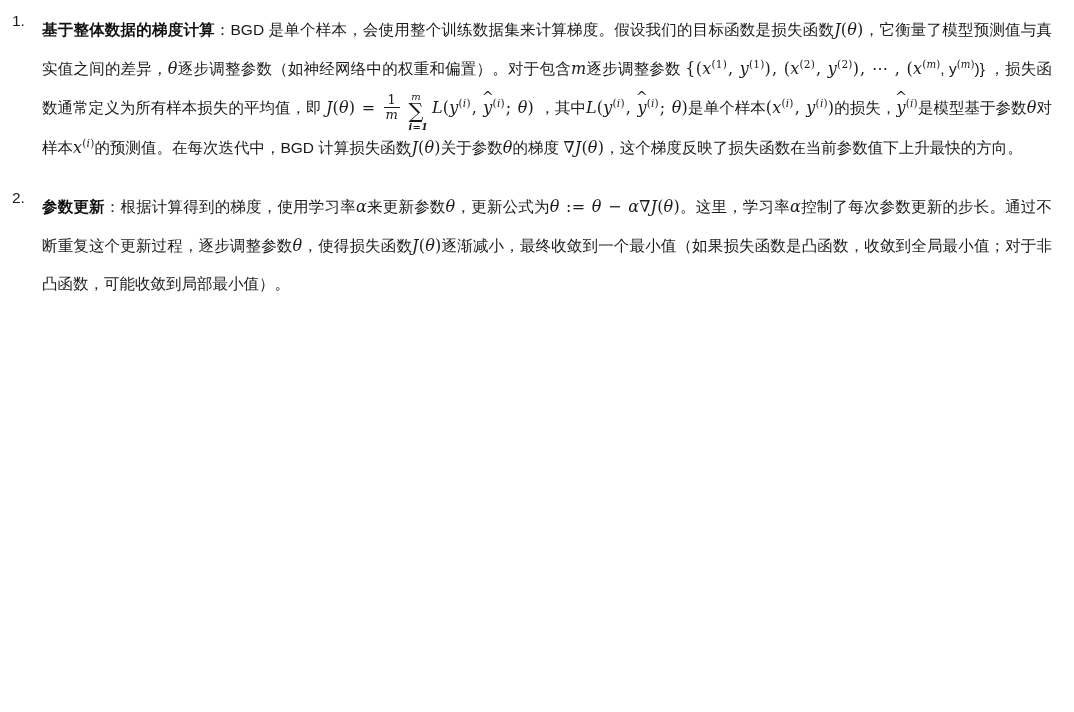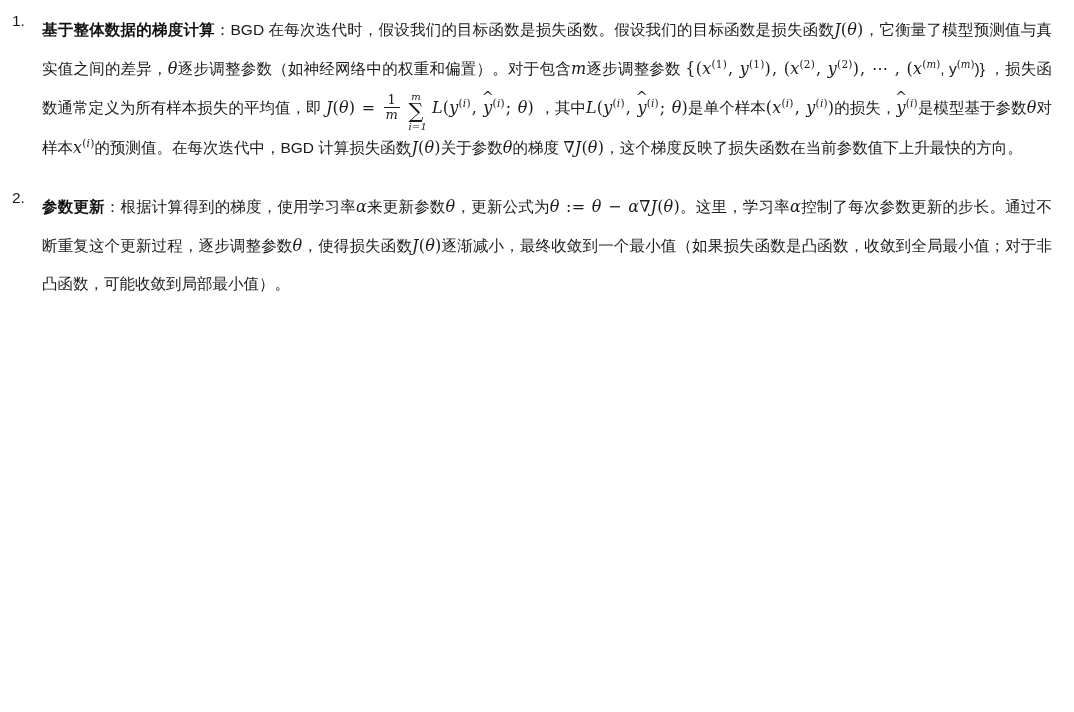--- a/index.html
+++ b/index.html
@@ -123,20 +123,21 @@
     font-style: italic;
   }
   .sum .lim-bot {
     position: absolute;
     bottom: -10px;
     left: 0;
     right: 0;
     font-size: 10px;
     font-style: italic;
     white-space: nowrap;
+    font-weight: bold;
   }
   .hat {
     position: relative;
     display: inline-block;
   }
   .hat > .hatmark {
     position: absolute;
     top: -0.58em;
     left: 50%;
     transform: translateX(-50%);
@@ -150,21 +151,21 @@
 <body>
 
 <div class="page">
 
 
   <ol class="steps">
 
     <li>
       <span class="marker">1.</span>
       <div class="step-body">
-        <span class="lead">基于整体数据的梯度计算</span><span>：</span><span>BGD 在每次迭代时，假设我们的目标函数是损失函数。假设我们的目标函数是损失函数</span><span class="m">J<span class="paren">(</span>θ<span class="paren">)</span></span><span>，它衡量了模型预测值与真实值之间的差异，</span><span class="m">θ</span><span>逐步调整参数（如神经网络中的权重和偏置）。对于包含</span><span class="m">m</span><span>逐步调整参数</span>
+        <span class="lead">基于整体数据的梯度计算</span><span>：</span><span>BGD 是单个样本，会使用整个训练数据集来计算梯度。假设我们的目标函数是损失函数</span><span class="m">J<span class="paren">(</span>θ<span class="paren">)</span></span><span>，它衡量了模型预测值与真实值之间的差异，</span><span class="m">θ</span><span>逐步调整参数（如神经网络中的权重和偏置）。对于包含</span><span class="m">m</span><span>逐步调整参数</span>
 
         <span class="m">
           <span class="paren">{(</span>x<sup class="idx">(1)</sup><span class="op">,</span> y<sup class="idx">(1)</sup><span class="paren">)</span><span class="op">,</span> <span class="paren">(</span>x<sup class="idx">(2)</sup><span class="op">,</span> y<sup class="idx">(2)</sup><span class="paren">)</span><span class="op">,</span> <span class="up">⋯</span> <span class="op">,</span> <span class="paren">(</span>x<sup class="idx">(</sup></span><sup class="idx ital">m</sup><sup class="idx">)</sup><span class="op">,</span> y<sup class="idx">(</sup><sup class="idx ital">m</sup><sup class="idx">)</sup><span class="paren">)}</span>
         <span>，损失函数通常定义为所有样本损失的平均值，即</span>
 
         <span class="m">
           J<span class="paren">(</span>θ<span class="paren">)</span> <span class="op">=</span>
           <span class="frac"><span class="num">1</span><span class="den"><i>m</i></span></span>
           <span class="sum"><span class="lim-top">m</span><span class="sym">∑</span><span class="lim-bot">i=1</span></span>
           L<span class="paren">(</span>y<sup class="idx">(</sup><sup class="idx ital">i</sup><sup class="idx">)</sup><span class="op">,</span>

